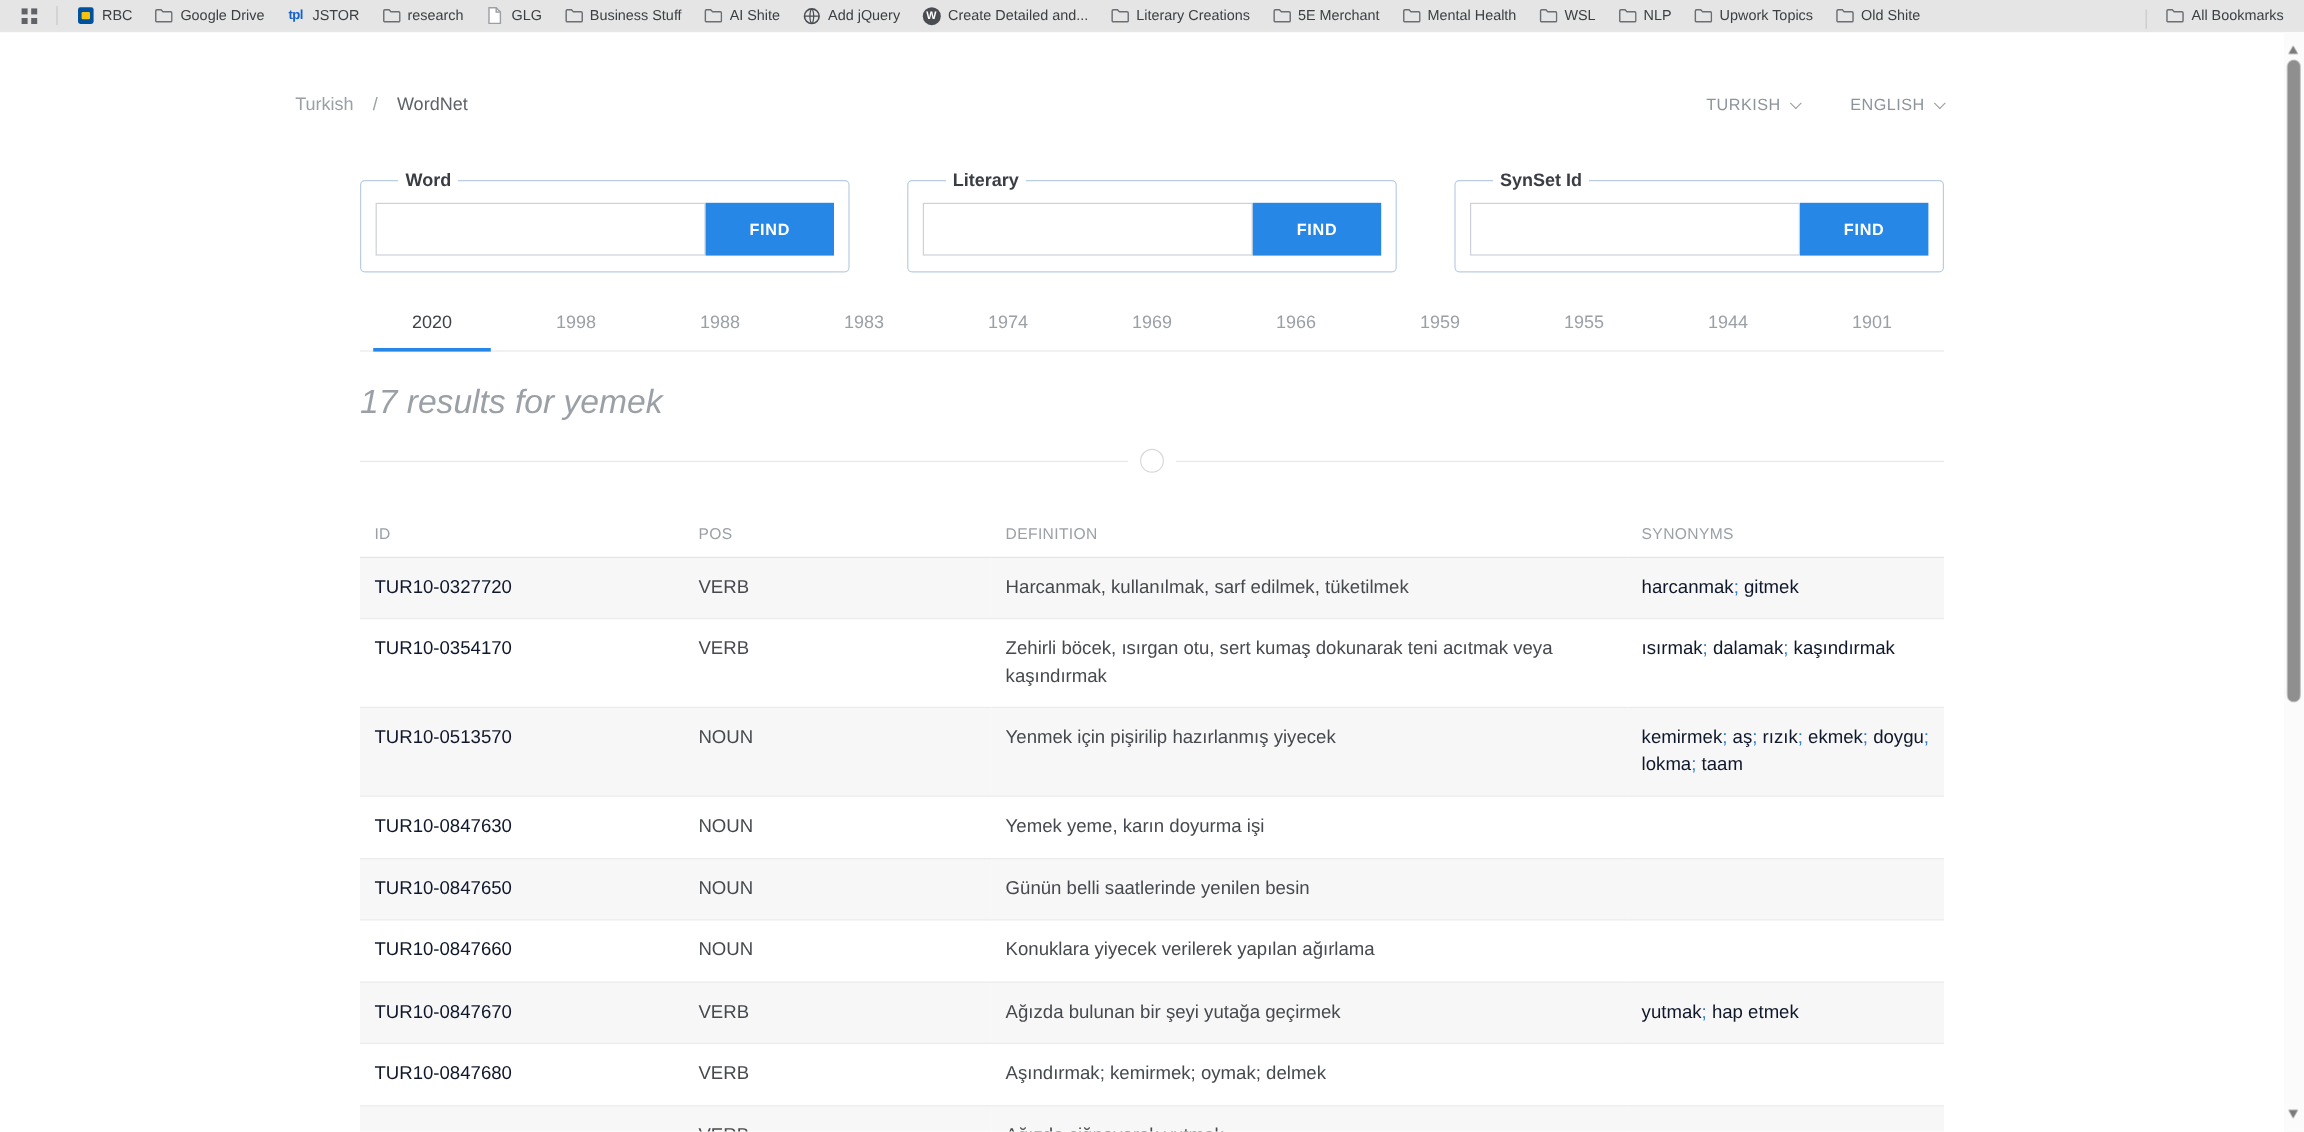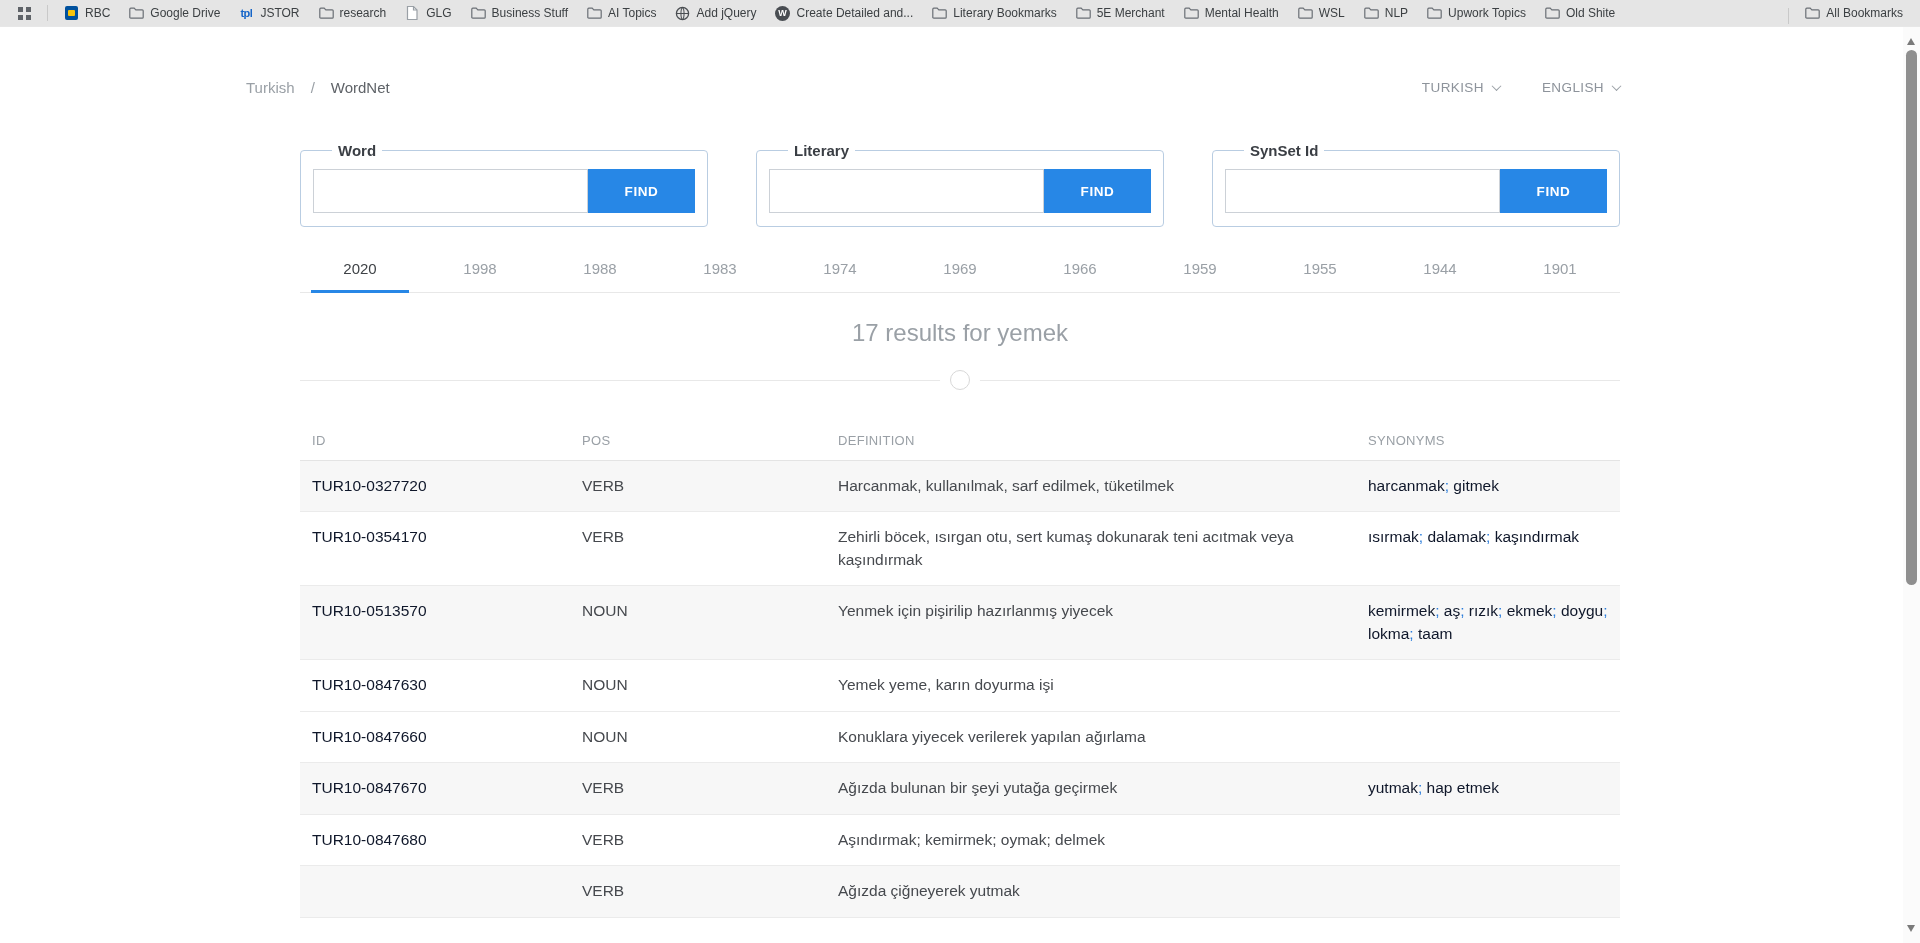--- a/index.html
+++ b/index.html
@@ -56,21 +56,21 @@
   .sb-input{ flex:1; height:44px; border:1px solid #ccd1d7; padding:0 10px; font-size:15px; outline:none; font-family:"Liberation Sans",sans-serif; min-width:0; }
   .find{ width:107px; height:44px; border:none; background:#2787e6; color:#fff; font-weight:bold; font-size:13.5px; letter-spacing:.6px; cursor:pointer; font-family:"Liberation Sans",sans-serif; }
 
   
   .tabs{ display:flex; margin-top:24px; border-bottom:1px solid #e8e8e8; }
   .tab{ flex:1; text-align:center; font-size:15px; color:#9aa0a6; padding:9px 0 15px; position:relative; cursor:pointer; }
   .tab.active{ color:#3f4347; }
   .tab.active::after{ content:""; position:absolute; left:50%; transform:translateX(-50%); bottom:-1px; width:98px; height:3px; background:#2787e6; }
 
   
-  .results{ margin-top:26px; text-align:center; font-size:24px; color:#9aa0a6; }
+  .results{ margin-top:26px; font-size:28px; color:#9aa0a6;font-style:italic; }
   .divider{ position:relative; height:22px; margin-top:22px; }
   .divider-line{ position:absolute; top:50%; left:0; right:0; height:1px; background:#e8e8e8; }
   .divider-circle{ position:absolute; left:50%; top:50%; transform:translate(-50%,-50%); width:20px; height:20px; background:#fff; border:1px solid #d8d8d8; border-radius:50%; box-shadow:0 0 0 10px #fff; }
 
   
   table{ width:100%; border-collapse:collapse; margin-top:32px; table-layout:fixed; }
   th{ text-align:left; font-size:13px; font-weight:normal; color:#9aa0a6; padding:10px 12px 12px; border-bottom:1px solid #e4e4e4; letter-spacing:.3px; }
   td{ font-size:15.5px; color:#46494e; padding:14px 12px; border-bottom:1px solid #ebebeb; line-height:1.45; vertical-align:top; }
   tr.odd{ background:#f7f7f7; }
   .link{ color:#0f172a; text-decoration:none; cursor:pointer; }
@@ -135,21 +135,21 @@
         </span>
     <span class="bm-label">Business Stuff</span>
   </div>
 
   <div class="bm-item">
     <span class="bm-icon">
           <svg width="16" height="16" viewBox="0 0 16 16">
             <path d="M1.8 4.2c0-.6.4-1 1-1h3.4l1.6 1.6h6.4c.6 0 1 .4 1 1v6.4c0 .6-.4 1-1 1H2.8c-.6 0-1-.4-1-1V4.2z" fill="none" stroke="#6a6f75" stroke-width="1.2"></path>
           </svg>
         </span>
-    <span class="bm-label">AI Topics</span>
+    <span class="bm-label">AI Shite</span>
   </div>
 
   <div class="bm-item">
     <span class="bm-icon">
           <svg width="15" height="15" viewBox="0 0 16 16">
             <circle cx="8" cy="8" r="6.5" fill="none" stroke="#4a4e52" stroke-width="1.4"></circle>
             <path d="M1.5 8h13M8 1.5c-2.2 1.8-2.2 11.2 0 13M8 1.5c2.2 1.8 2.2 11.2 0 13" fill="none" stroke="#4a4e52" stroke-width="1.1"></path>
           </svg>
         </span>
     <span class="bm-label">Add jQuery</span>
@@ -161,21 +161,21 @@
         </span>
     <span class="bm-label">Create Detailed and...</span>
   </div>
 
   <div class="bm-item">
     <span class="bm-icon">
           <svg width="16" height="16" viewBox="0 0 16 16">
             <path d="M1.8 4.2c0-.6.4-1 1-1h3.4l1.6 1.6h6.4c.6 0 1 .4 1 1v6.4c0 .6-.4 1-1 1H2.8c-.6 0-1-.4-1-1V4.2z" fill="none" stroke="#6a6f75" stroke-width="1.2"></path>
           </svg>
         </span>
-    <span class="bm-label">Literary Bookmarks</span>
+    <span class="bm-label">Literary Creations</span>
   </div>
 
   <div class="bm-item">
     <span class="bm-icon">
           <svg width="16" height="16" viewBox="0 0 16 16">
             <path d="M1.8 4.2c0-.6.4-1 1-1h3.4l1.6 1.6h6.4c.6 0 1 .4 1 1v6.4c0 .6-.4 1-1 1H2.8c-.6 0-1-.4-1-1V4.2z" fill="none" stroke="#6a6f75" stroke-width="1.2"></path>
           </svg>
         </span>
     <span class="bm-label">5E Merchant</span>
   </div>
@@ -337,20 +337,26 @@
             <td>NOUN</td>
             <td>Yenmek için pişirilip hazırlanmış yiyecek</td>
             <td><a class="link">kemirmek</a><span class="link-sep">; </span><a class="link">aş</a><span class="link-sep">; </span><a class="link">rızık</a><span class="link-sep">; </span><a class="link">ekmek</a><span class="link-sep">; </span><a class="link">doygu</a><span class="link-sep">; </span><a class="link">lokma</a><span class="link-sep">; </span><a class="link">taam</a></td>
           </tr>
           <tr class="">
             <td><a class="link">TUR10-0847630</a></td>
             <td>NOUN</td>
             <td>Yemek yeme, karın doyurma işi</td>
             <td></td>
           </tr>
+          <tr class="odd">
+            <td><a class="link">TUR10-0847650</a></td>
+            <td>NOUN</td>
+            <td>Günün belli saatlerinde yenilen besin</td>
+            <td></td>
+          </tr>
           <tr class="">
             <td><a class="link">TUR10-0847660</a></td>
             <td>NOUN</td>
             <td>Konuklara yiyecek verilerek yapılan ağırlama</td>
             <td></td>
           </tr>
           <tr class="odd">
             <td><a class="link">TUR10-0847670</a></td>
             <td>VERB</td>
             <td>Ağızda bulunan bir şeyi yutağa geçirmek</td>

